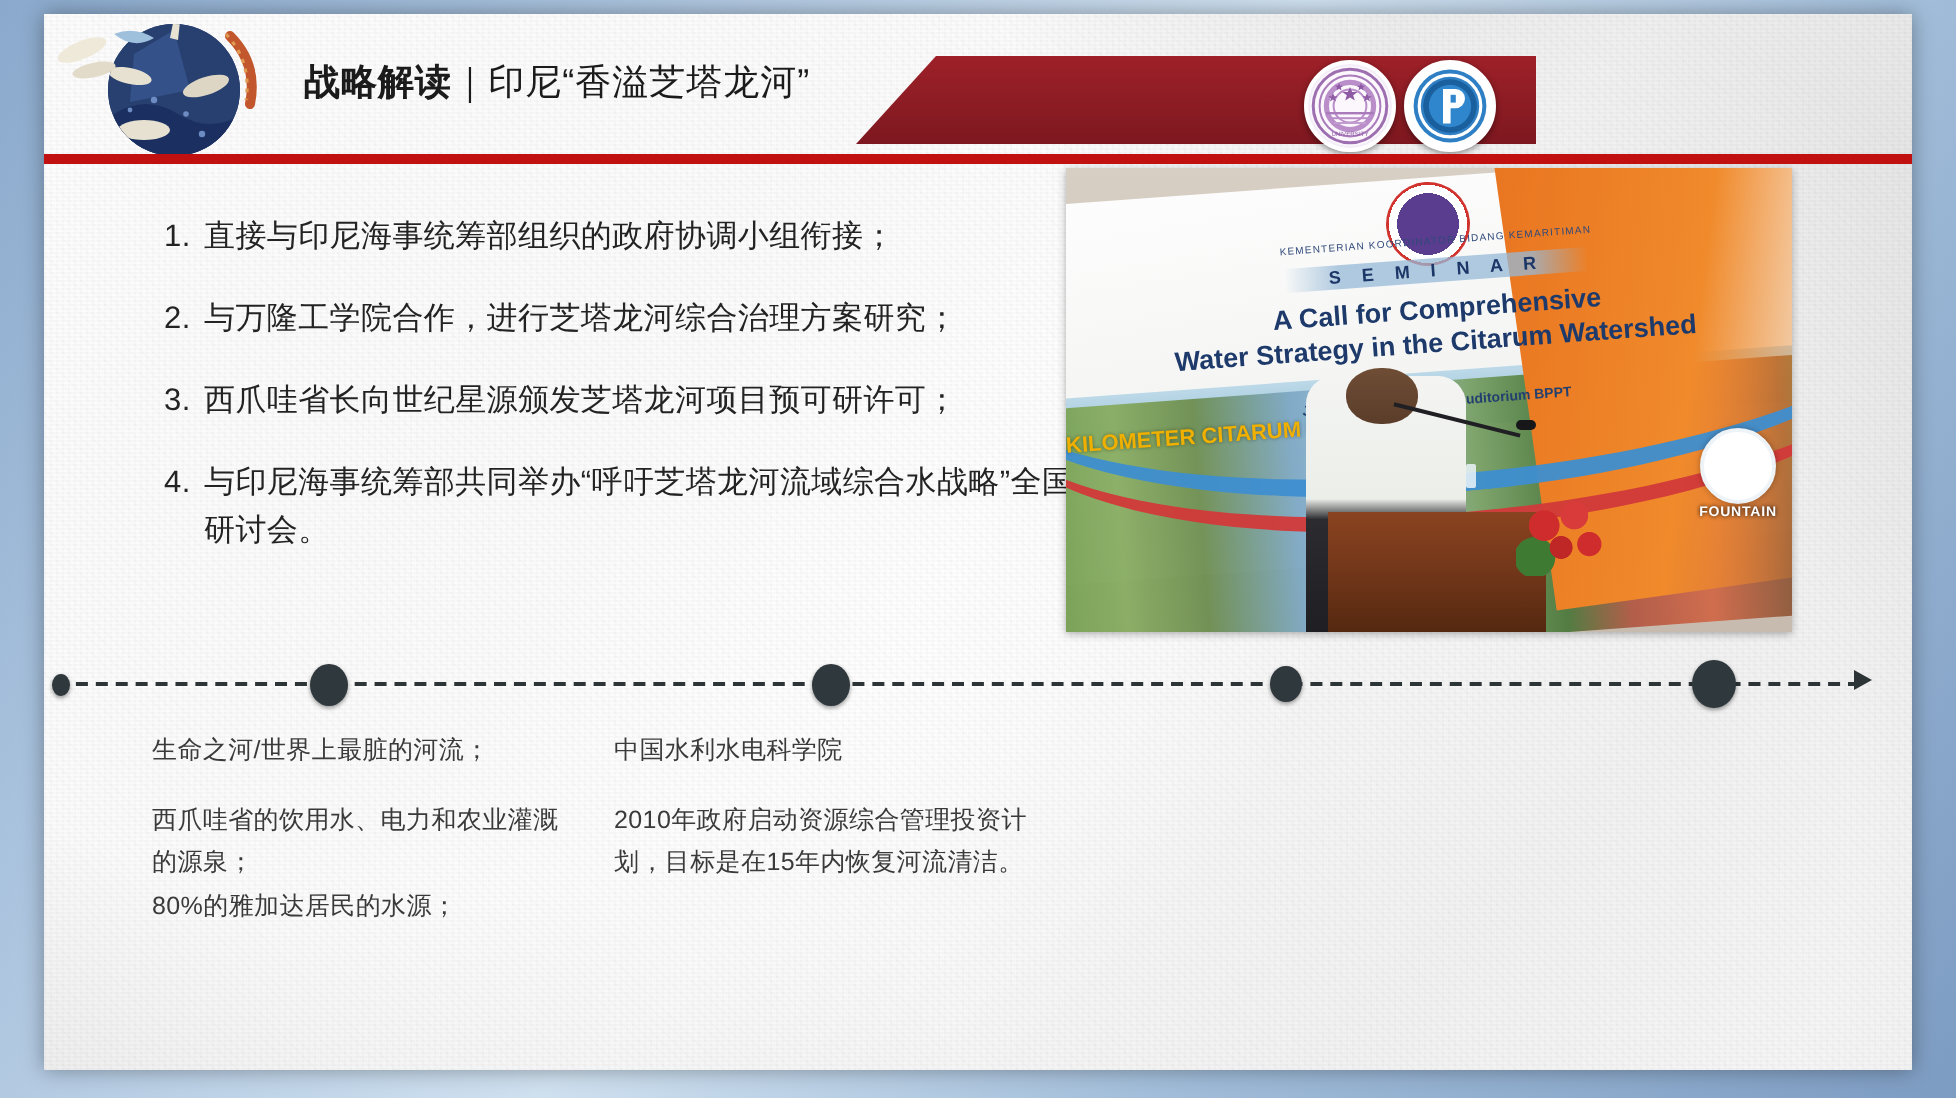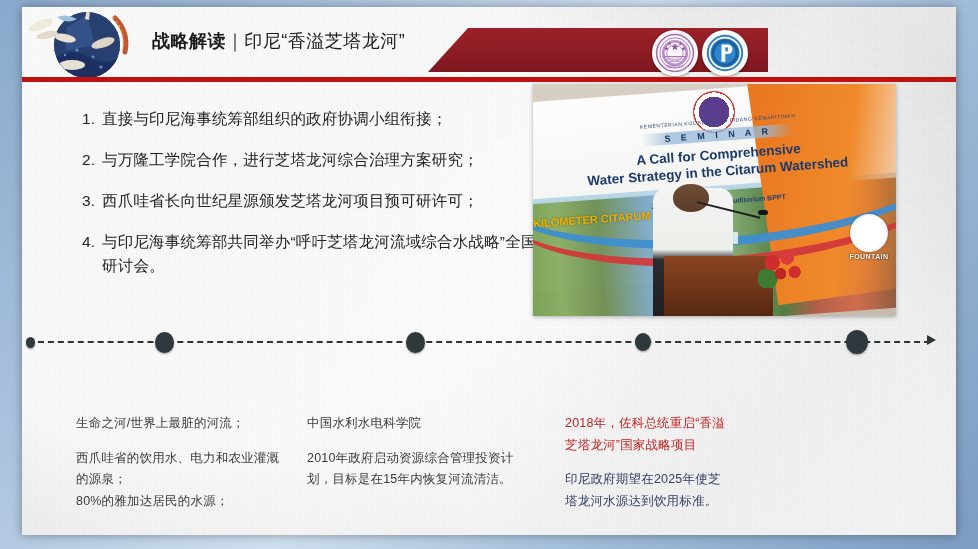--- a/index.html
+++ b/index.html
@@ -136,21 +136,21 @@
   
   #timeline{position:absolute;left:0;top:324px;width:934px;height:22px;z-index:3;}
   #tl-line{position:absolute;left:6px;top:10px;width:902px;height:0;
            border-top:2px dashed #2d3436;}
   #tl-arrow{position:absolute;left:905px;top:4px;width:0;height:0;
             border-left:9px solid #2d3436;border-top:5px solid transparent;border-bottom:5px solid transparent;}
   .tl-dot{position:absolute;border-radius:50%;background:#2f383c;
           box-shadow:0 1px 2px rgba(0,0,0,.4);}
 
   
-  .col{position:absolute;top:358px;z-index:3;font-size:12.5px;line-height:1.72;letter-spacing:.2px;margin-top:48px;}
+  .col{position:absolute;top:358px;z-index:3;font-size:12.5px;line-height:1.72;letter-spacing:.2px;}
   .col p{margin:0 0 13px 0;}
   .col p:last-child{margin-bottom:0;}
   #col1{left:54px;width:205px;color:#3a3a3a;}
   #col2{left:285px;width:215px;color:#3a3a3a;}
   #col3{left:543px;width:160px;}
   #col4{left:753px;width:145px;color:#b42f27;}
   .c3-red{color:#c02222;margin:0 0 13px 0;}
   .c3-blue{color:#333f63;margin:0;}
 </style>
 </head>
@@ -285,19 +285,15 @@
     <p>生命之河/世界上最脏的河流；</p>
     <p style="white-space: pre-line;">西爪哇省的饮用水、电力和农业灌溉的源泉；
 80%的雅加达居民的水源；</p>
   </div>
 
   <div class="col" id="col2">
     <p>中国水利水电科学院</p>
     <p>2010年政府启动资源综合管理投资计划，目标是在15年内恢复河流清洁。</p>
   </div>
 
-  <div class="col" id="col3">
-    <p class="c3-red">2018年，佐科总统重启“香溢芝塔龙河”国家战略项目</p>
-    <p class="c3-blue">印尼政府期望在2025年使芝塔龙河水源达到饮用标准。</p>
-  </div>
 
 
 </div>
 
 </body></html>

